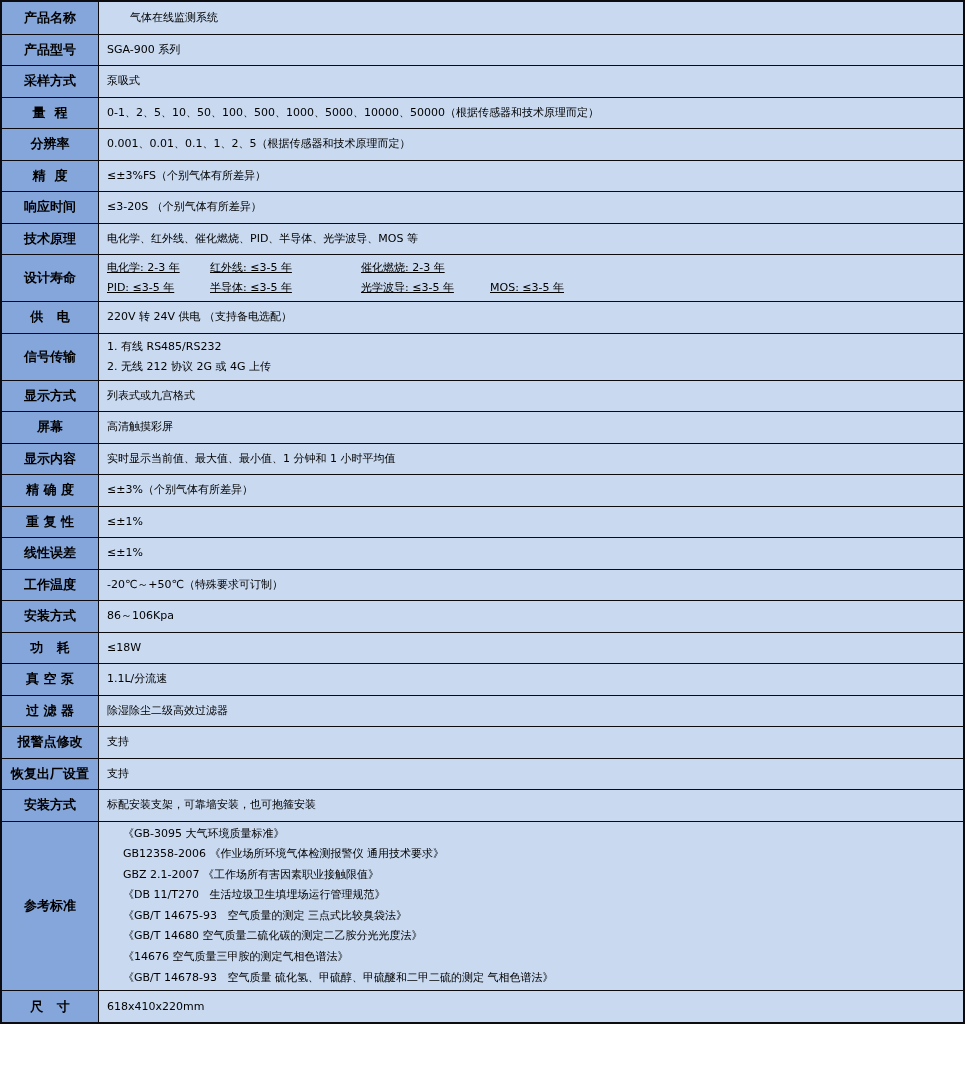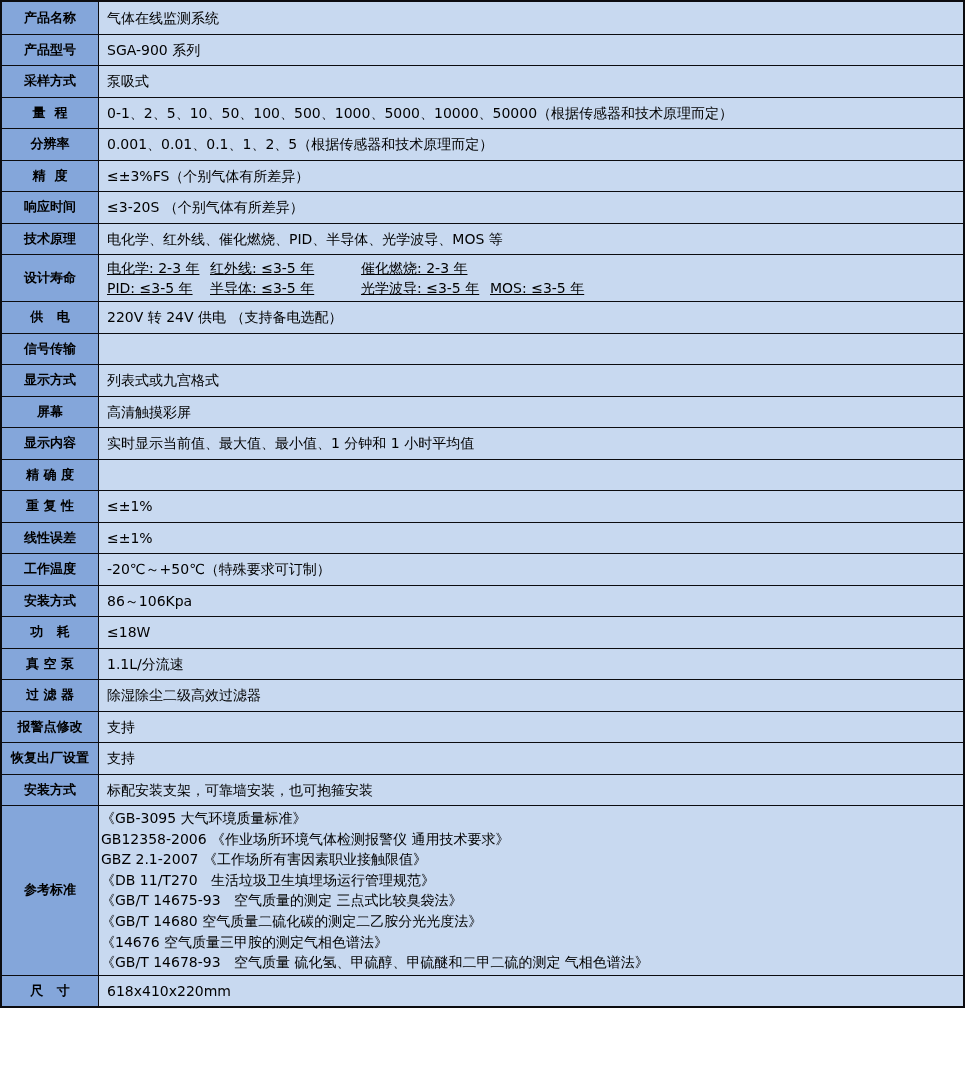--- a/index.html
+++ b/index.html
@@ -20,21 +20,21 @@
     margin:0;
     border:2px solid var(--border);
     background:var(--value-bg);
   }
   .row{
     display:flex;
     align-items:stretch;
     border-top:1.5px solid var(--border);
     min-height:31.5px;
   }
-  .row:first-child{ border-top:none; }
+  .row:first-child{ border-top:none;gap:23px; }
   .label-cell{
     flex:0 0 97px;
     width:97px;
     border-right:1.5px solid var(--border);
     background:var(--label-bg);
     display:flex;
     align-items:center;
     justify-content:center;
     text-align:center;
     font-weight:bold;
@@ -43,28 +43,29 @@
     white-space:pre;
     padding:2px 1px;
   }
   .value-cell{
     flex:1 1 auto;
     background:var(--value-bg);
     display:flex;
     flex-direction:column;
     justify-content:center;
     padding:3px 8px;
-    font-size:14px;
+    font-size:11px;
     line-height:20px;
     white-space:pre-wrap;
     word-break:break-all;
   }
   .ref-row .value-cell{
     line-height:20.6px;
-    padding:2px 2px;
+    padding:2px 8px;
+    margin-left:16px;
   }
   .grid-line{
     display:grid;
     grid-template-columns:103px 151px 129px 1fr;
   }
   .grid-cell{ display:block;text-decoration:underline; }
 </style>
 </head>
 <body>
 
@@ -104,35 +105,37 @@
     <div class="row">
       <div class="label-cell">设计寿命</div>
       <div class="value-cell"><div class="grid-line"><span class="grid-cell">电化学: 2-3 年</span><span class="grid-cell">红外线: ≤3-5 年</span><span class="grid-cell">催化燃烧: 2-3 年</span></div><div class="grid-line"><span class="grid-cell">PID: ≤3-5 年</span><span class="grid-cell">半导体: ≤3-5 年</span><span class="grid-cell">光学波导: ≤3-5 年</span><span class="grid-cell">MOS: ≤3-5 年</span></div></div>
     </div>
     <div class="row">
       <div class="label-cell">供   电</div>
       <div class="value-cell"><div class="value-line">220V 转 24V 供电 （支持备电选配）</div></div>
     </div>
     <div class="row">
       <div class="label-cell">信号传输</div>
+      <div class="value-cell"><div class="value-line">1. 有线 RS485/RS232</div><div class="value-line">2. 无线 212 协议 2G 或 4G 上传</div></div>
     </div>
     <div class="row">
       <div class="label-cell">显示方式</div>
       <div class="value-cell"><div class="value-line">列表式或九宫格式</div></div>
     </div>
     <div class="row">
       <div class="label-cell">屏幕</div>
       <div class="value-cell"><div class="value-line">高清触摸彩屏</div></div>
     </div>
     <div class="row">
       <div class="label-cell">显示内容</div>
       <div class="value-cell"><div class="value-line">实时显示当前值、最大值、最小值、1 分钟和 1 小时平均值</div></div>
     </div>
     <div class="row">
       <div class="label-cell">精 确 度</div>
+      <div class="value-cell"><div class="value-line">≤±3%（个别气体有所差异）</div></div>
     </div>
     <div class="row">
       <div class="label-cell">重 复 性</div>
       <div class="value-cell"><div class="value-line">≤±1%</div></div>
     </div>
     <div class="row">
       <div class="label-cell">线性误差</div>
       <div class="value-cell"><div class="value-line">≤±1%</div></div>
     </div>
     <div class="row">

